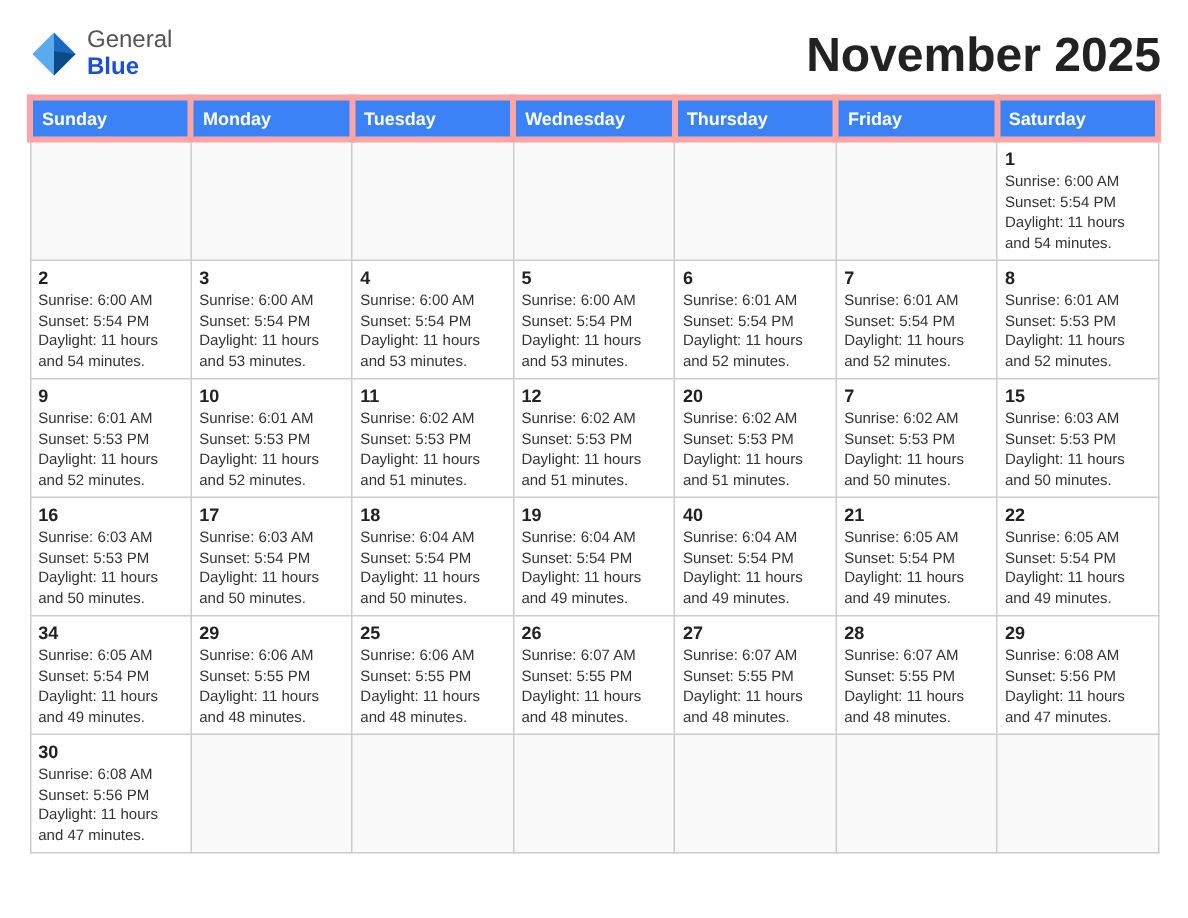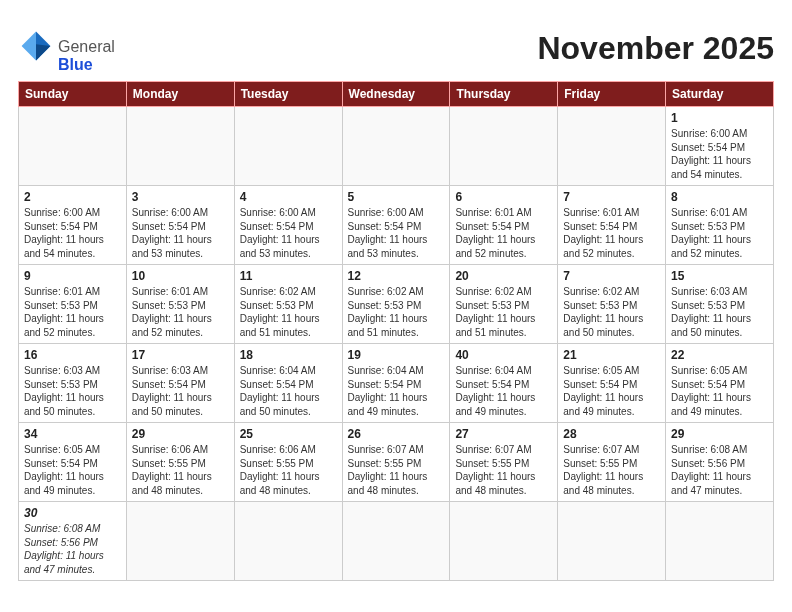--- a/index.html
+++ b/index.html
@@ -25,57 +25,55 @@
     .logo {
       display: flex;
       align-items: center;
       gap: 4px;
     }
     .logo-text {
       font-size: 18px;
       font-weight: normal;
       color: #333;
       line-height: 1.1;
-      margin-top: 20px;
     }
     .logo-text span {
       display: block;
     }
     .logo-text .general { font-size: 16px; color: #555; }
     .logo-text .blue { color: #1d4ed8; font-size: 16px; font-weight: bold; }
     .logo-icon {
       width: 36px;
       height: 36px;
     }
     .title-block {
       text-align: right;
     }
     .title-block .month-year {
       font-size: 32px;
       font-weight: bold;
       color: #222;
-      margin-top: 12px;
     }
     .title-block .location {
       font-size: 15px;
       color: #555;
     }
     .calendar {
       width: 100%;
       border-collapse: collapse;
       border: 1px solid #ccc;
     }
     .calendar th {
-      background-color: #7f1d1d;
+      background-color: #3b82f6;
       color: #fff;
       font-size: 12px;
       font-weight: bold;
       text-align: left;
       padding: 5px 6px;
-      border: 1px solid #fca5a5;
+      border: 4px solid #fca5a5;
     }
     .calendar td {
       vertical-align: top;
       border: 1px solid #ccc;
       padding: 4px 5px;
       width: 108px;
       min-height: 80px;
       background: #fff;
       font-size: 10px;
       color: #333;
@@ -89,21 +87,20 @@
       color: #222;
       margin-bottom: 2px;
     }
     .day-info {
       font-size: 10px;
       color: #333;
       line-height: 1.35;
     }
     .last-row td {
       min-height: 60px;
-      font-style: italic;
     }
   </style>
 </head>
 <body>
 
 <div class="page">
   <div class="header">
     <div class="logo">
       <svg class="logo-icon" viewBox="0 0 40 40">
         <polygon points="20,4 36,20 20,36" fill="#1a6bbf"></polygon>

